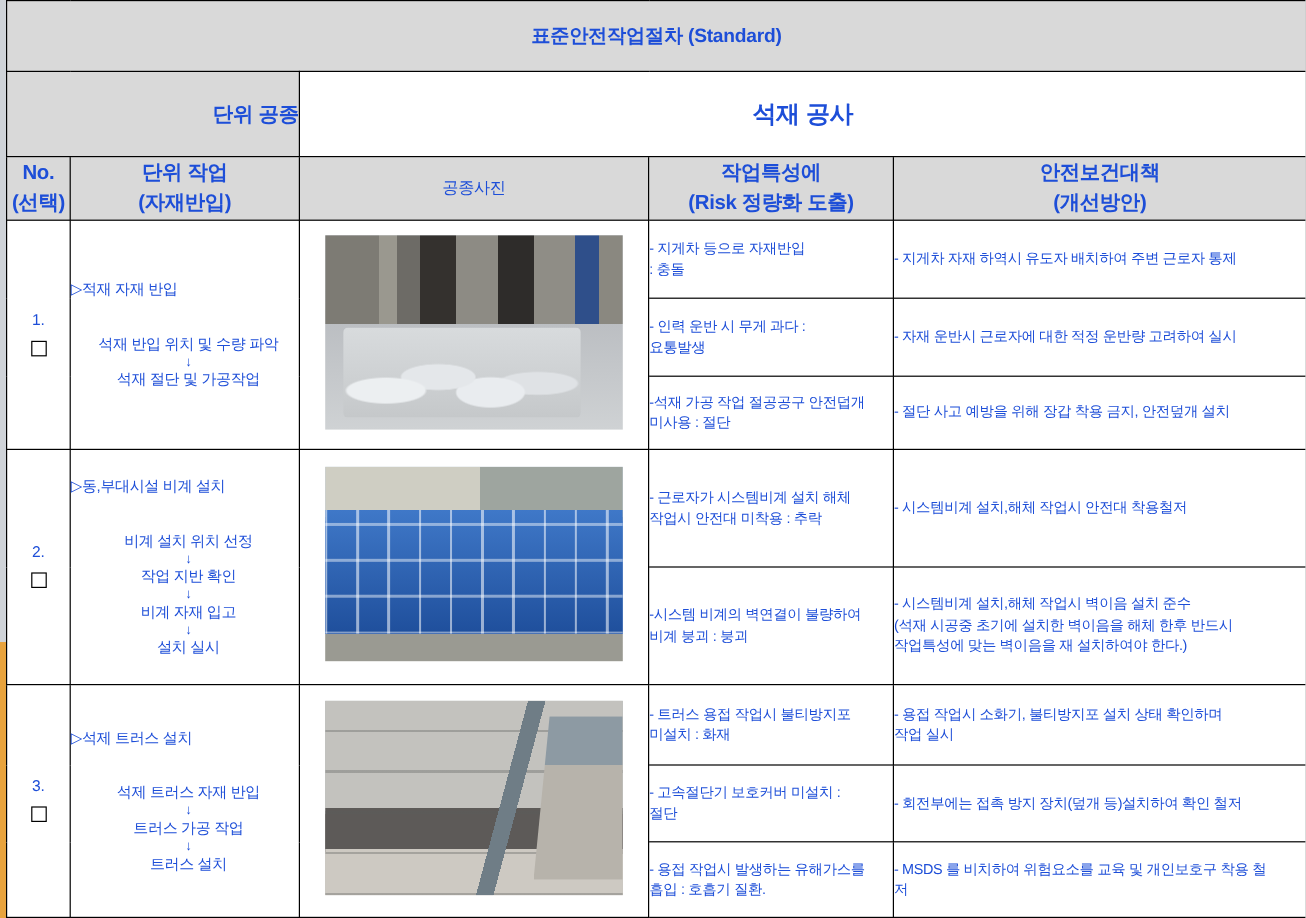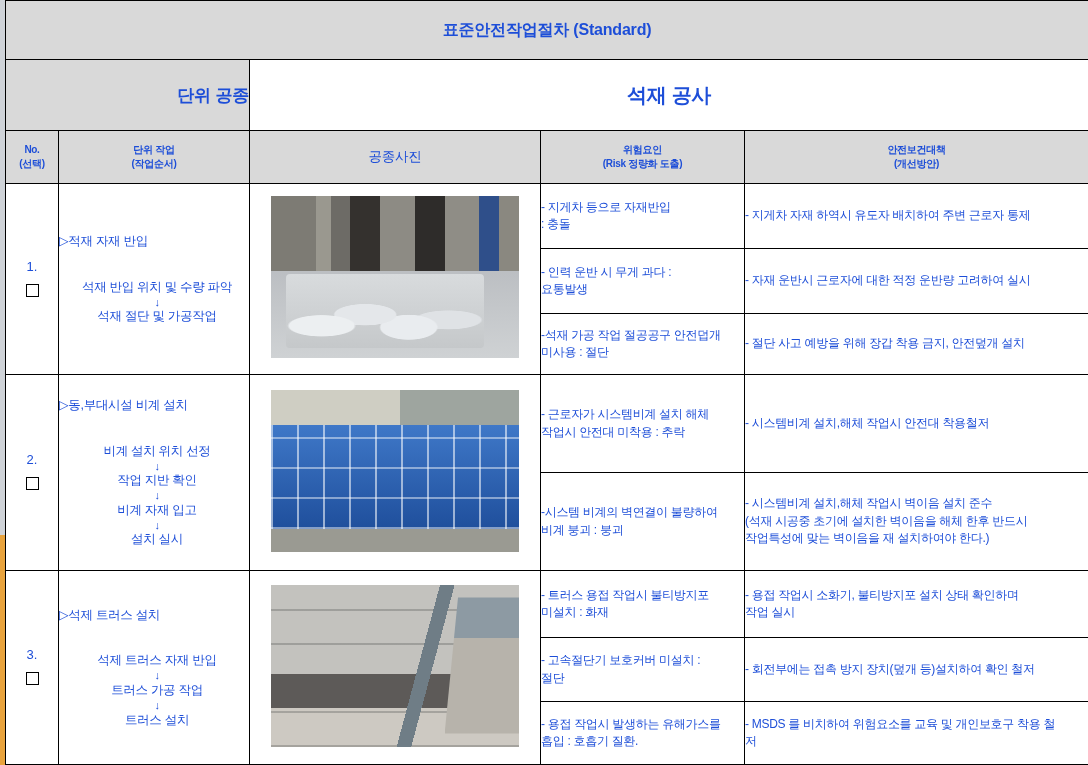--- a/index.html
+++ b/index.html
@@ -72,21 +72,21 @@
     text-align: center;
     font-size: 20px;
     font-weight: bold;
     letter-spacing: -0.3px;
   }
 
   
   .colhead {
     background: #d9d9d9 !important;
     text-align: center;
-    font-size: 10px;
+    font-size: 17px;
     font-weight: bold;
     height: 52px;
     line-height: 1.45;
     letter-spacing: -0.3px;
   }
   .colhead .l1 { display: block; }
   .colhead .l2 { display: block; }
   .colhead.single { font-weight: normal; font-size: 13.5px; }
 
   
@@ -221,25 +221,25 @@
         <td class="work-name-cell" colspan="3">석재 공사</td>
       </tr>
 
       <tr>
         <td class="colhead">
           <span class="l1">No.</span>
           <span class="l2">(선택)</span>
         </td>
         <td class="colhead">
           <span class="l1">단위 작업</span>
-          <span class="l2">(작업순서)</span>
+          <span class="l2">(자재반입)</span>
         </td>
         <td class="colhead single">공종사진</td>
         <td class="colhead">
-          <span class="l1">위험요인</span>
+          <span class="l1">작업특성에</span>
           <span class="l2">(Risk 정량화 도출)</span>
         </td>
         <td class="colhead">
           <span class="l1">안전보건대책</span>
           <span class="l2">(개선방안)</span>
         </td>
       </tr>
 
       <tr>
         <td class="no-cell" rowspan="3">

